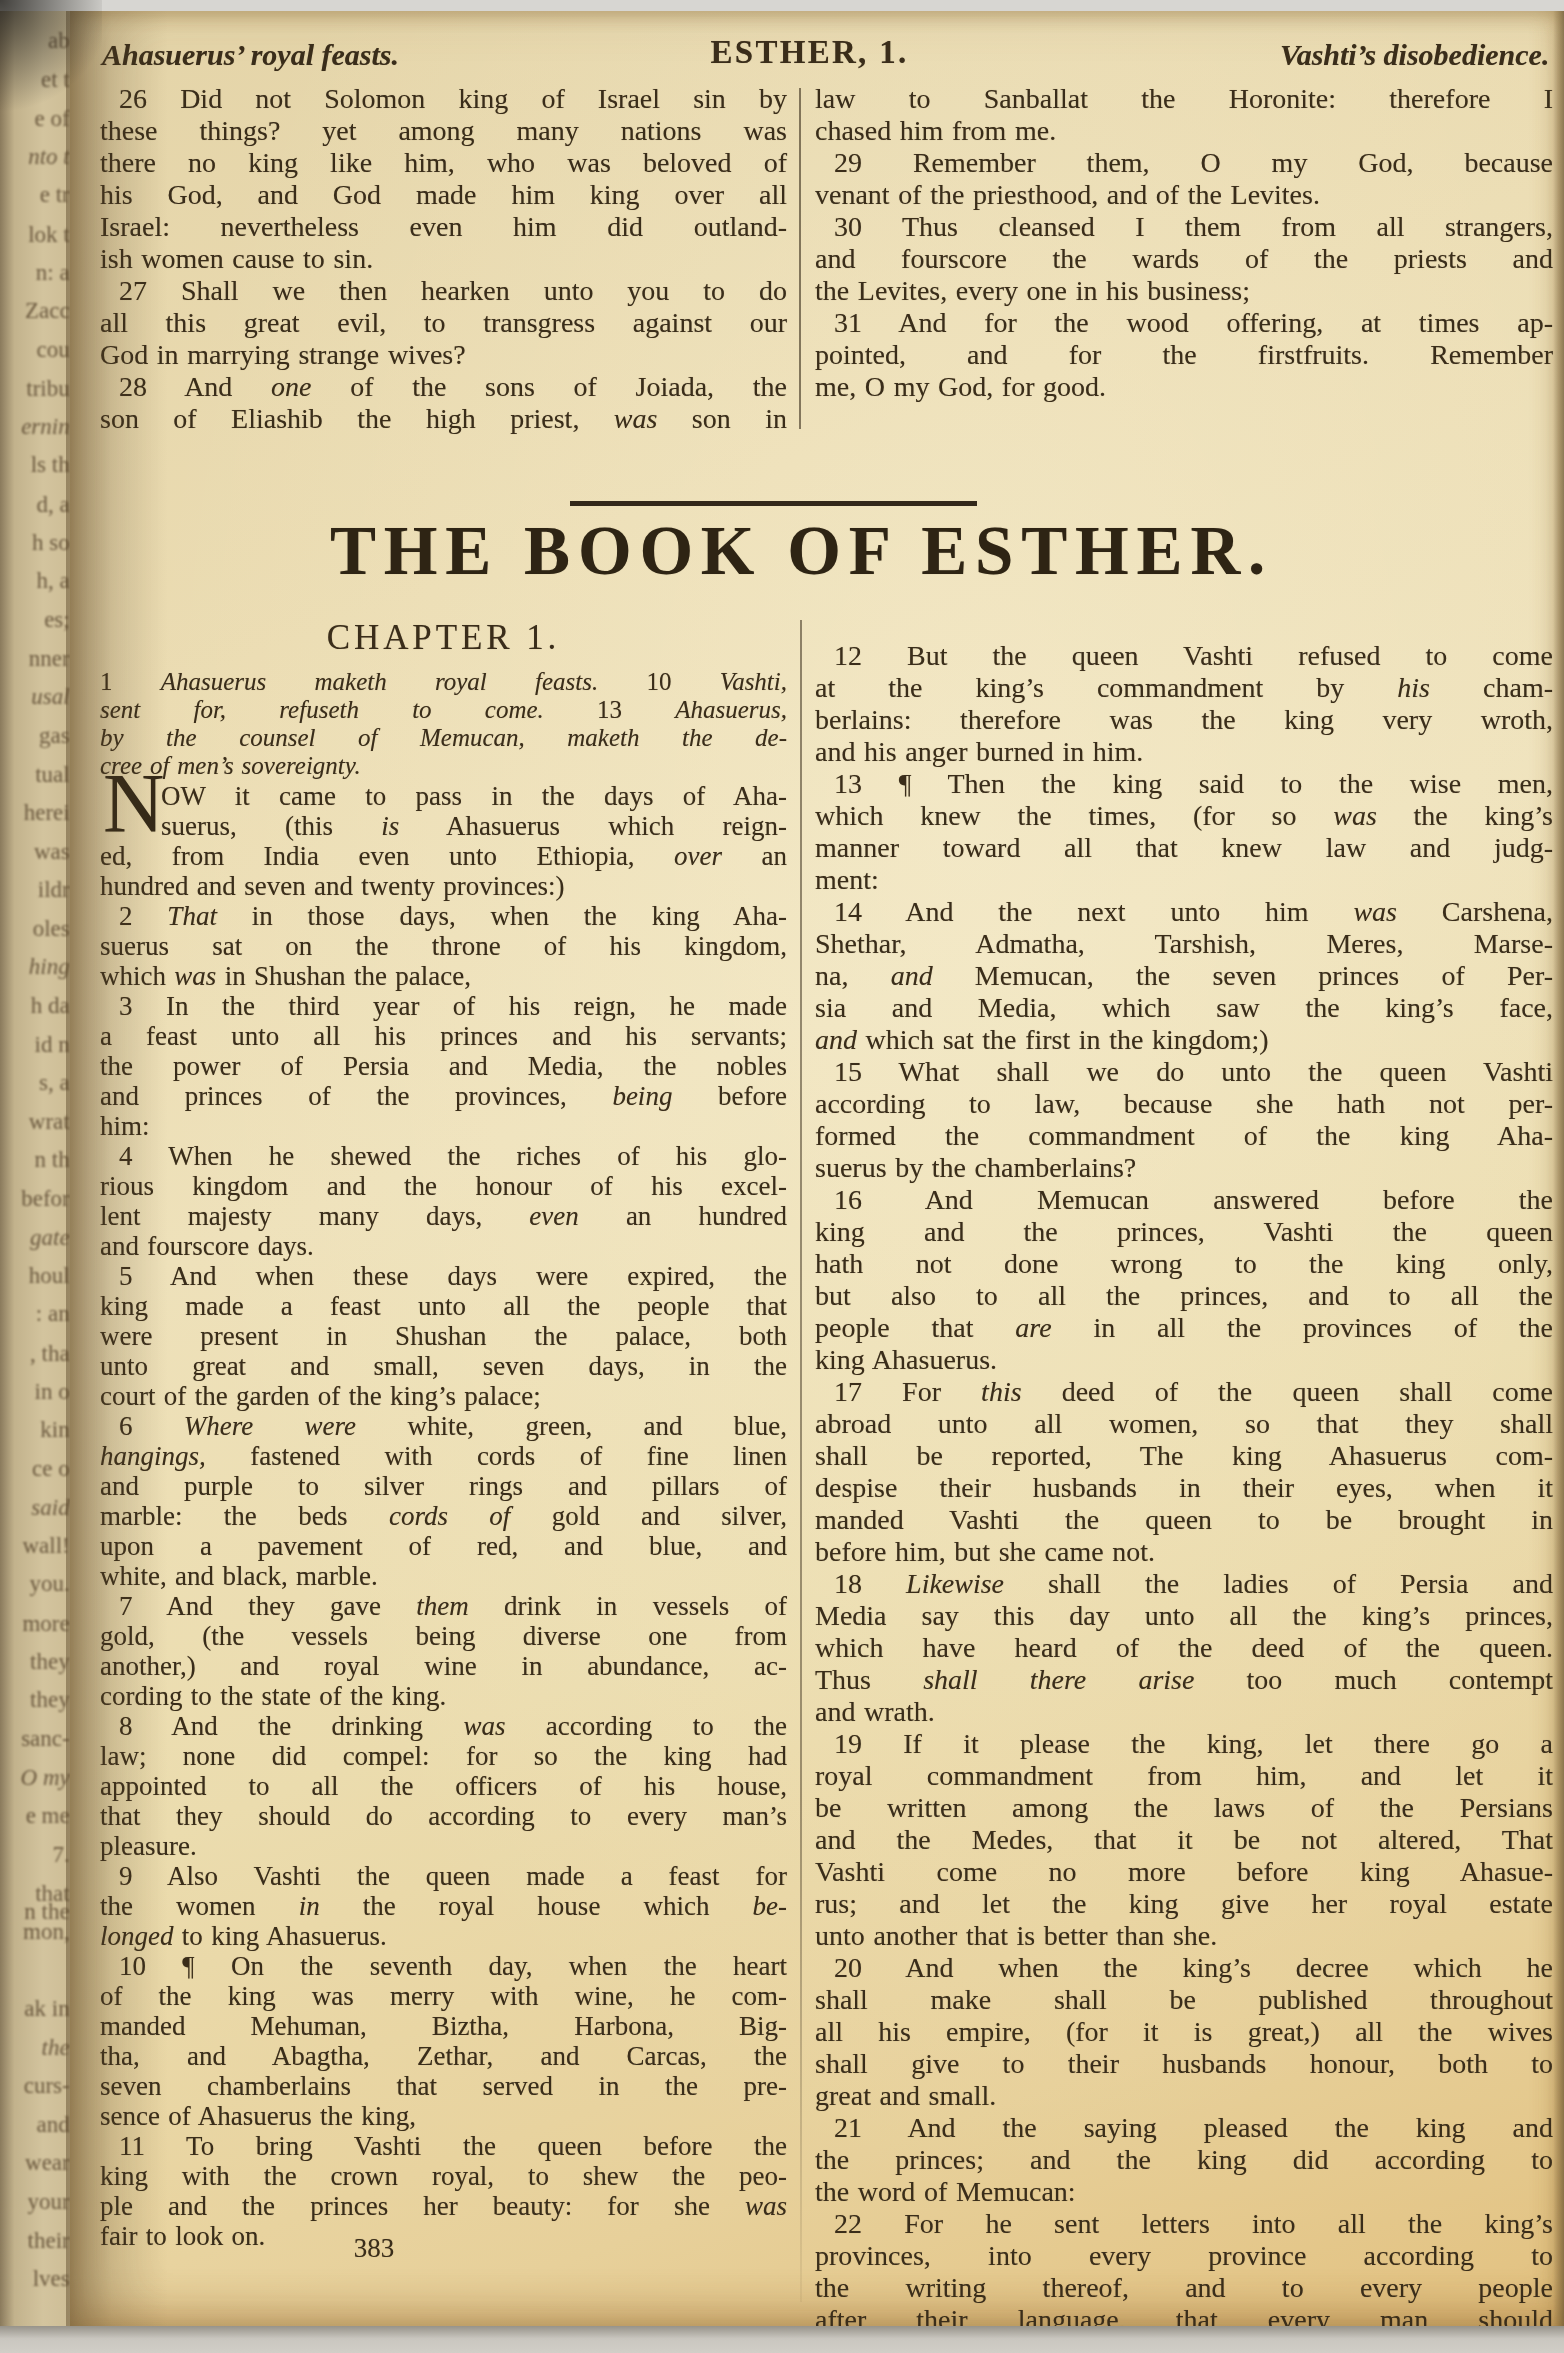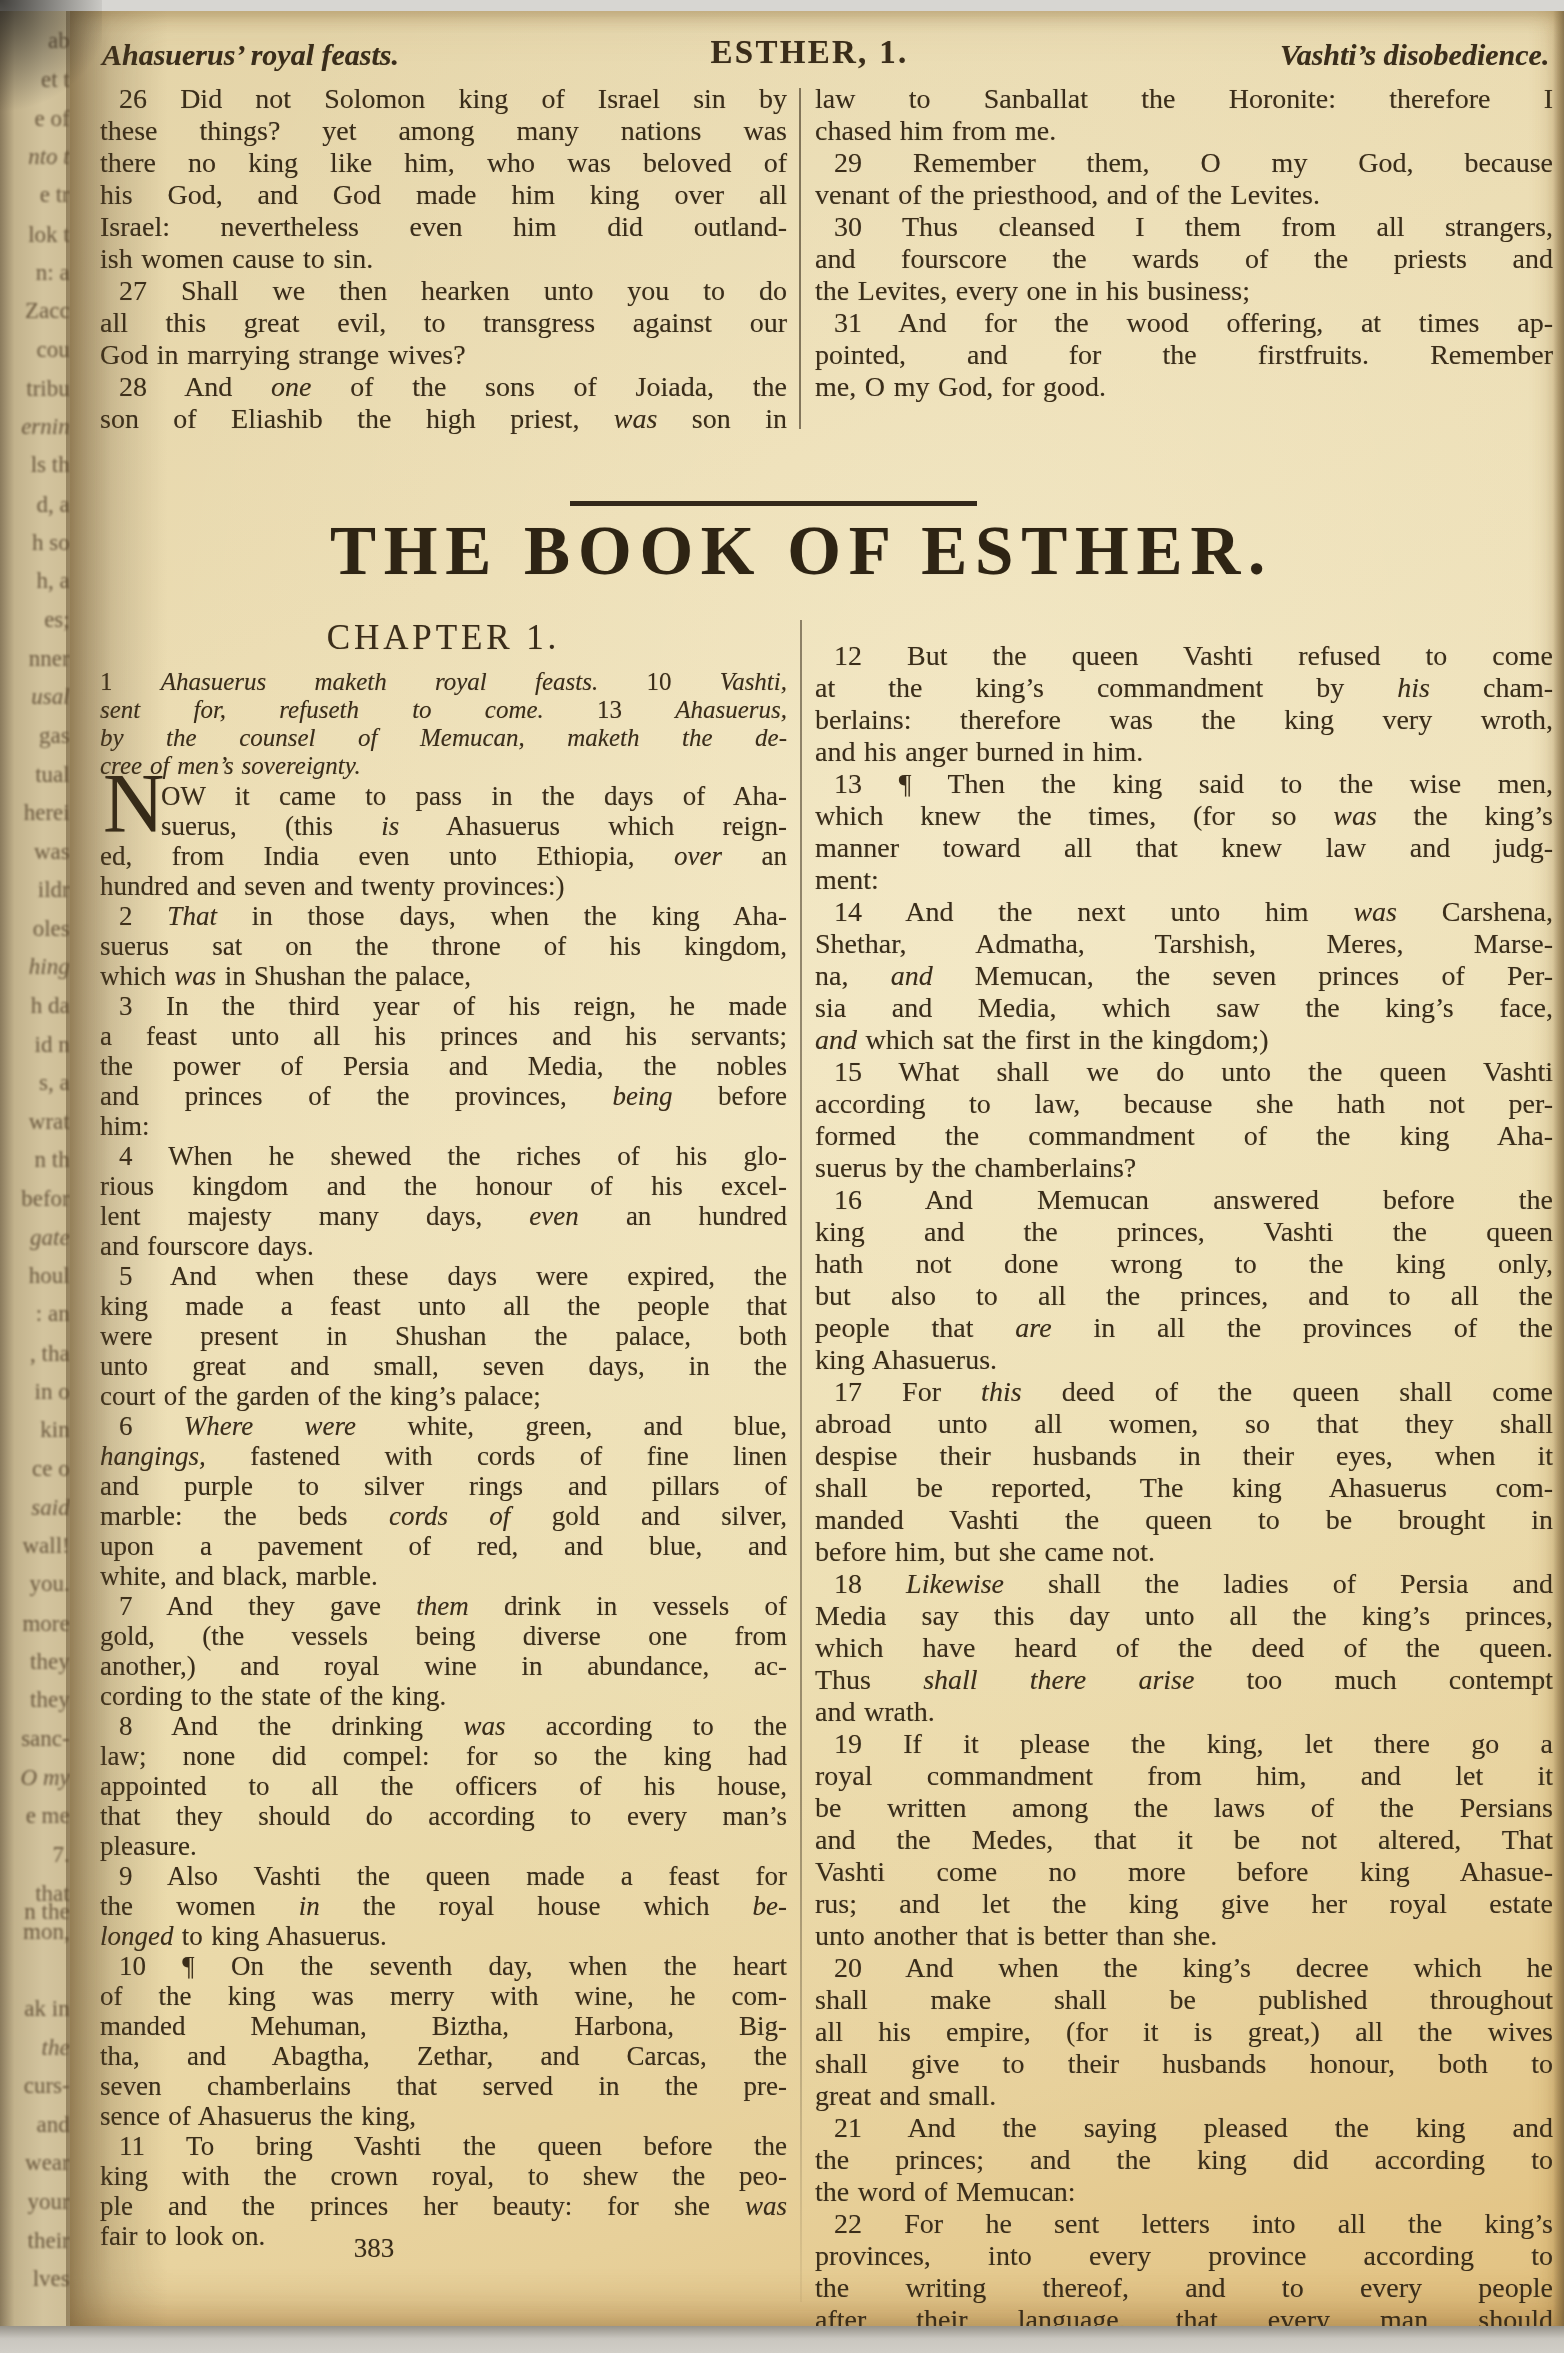--- a/index.html
+++ b/index.html
@@ -262,22 +262,22 @@
         <div class="ln c">formed the commandment of the king Aha-</div>
         <div class="ln e">suerus by the chamberlains?</div>
         <div class="ln v">16 And Memucan answered before the</div>
         <div class="ln c">king and the princes, Vashti the queen</div>
         <div class="ln c">hath not done wrong to the king only,</div>
         <div class="ln c">but also to all the princes, and to all the</div>
         <div class="ln c">people that <i>are</i> in all the provinces of the</div>
         <div class="ln e">king Ahasuerus.</div>
         <div class="ln v">17 For <i>this</i> deed of the queen shall come</div>
         <div class="ln c">abroad unto all women, so that they shall</div>
+        <div class="ln c">shall be reported, The king Ahasuerus com-</div>
         <div class="ln c">despise their husbands in their eyes, when it</div>
-        <div class="ln c">shall be reported, The king Ahasuerus com-</div>
         <div class="ln c">manded Vashti the queen to be brought in</div>
         <div class="ln e">before him, but she came not.</div>
         <div class="ln v">18 <i>Likewise</i> shall the ladies of Persia and</div>
         <div class="ln c">Media say this day unto all the king’s princes,</div>
         <div class="ln c">which have heard of the deed of the queen.</div>
         <div class="ln c">Thus <i>shall there arise</i> too much contempt</div>
         <div class="ln e">and wrath.</div>
         <div class="ln v">19 If it please the king, let there go a</div>
         <div class="ln c">royal commandment from him, and let it</div>
         <div class="ln c">be written among the laws of the Persians</div>

